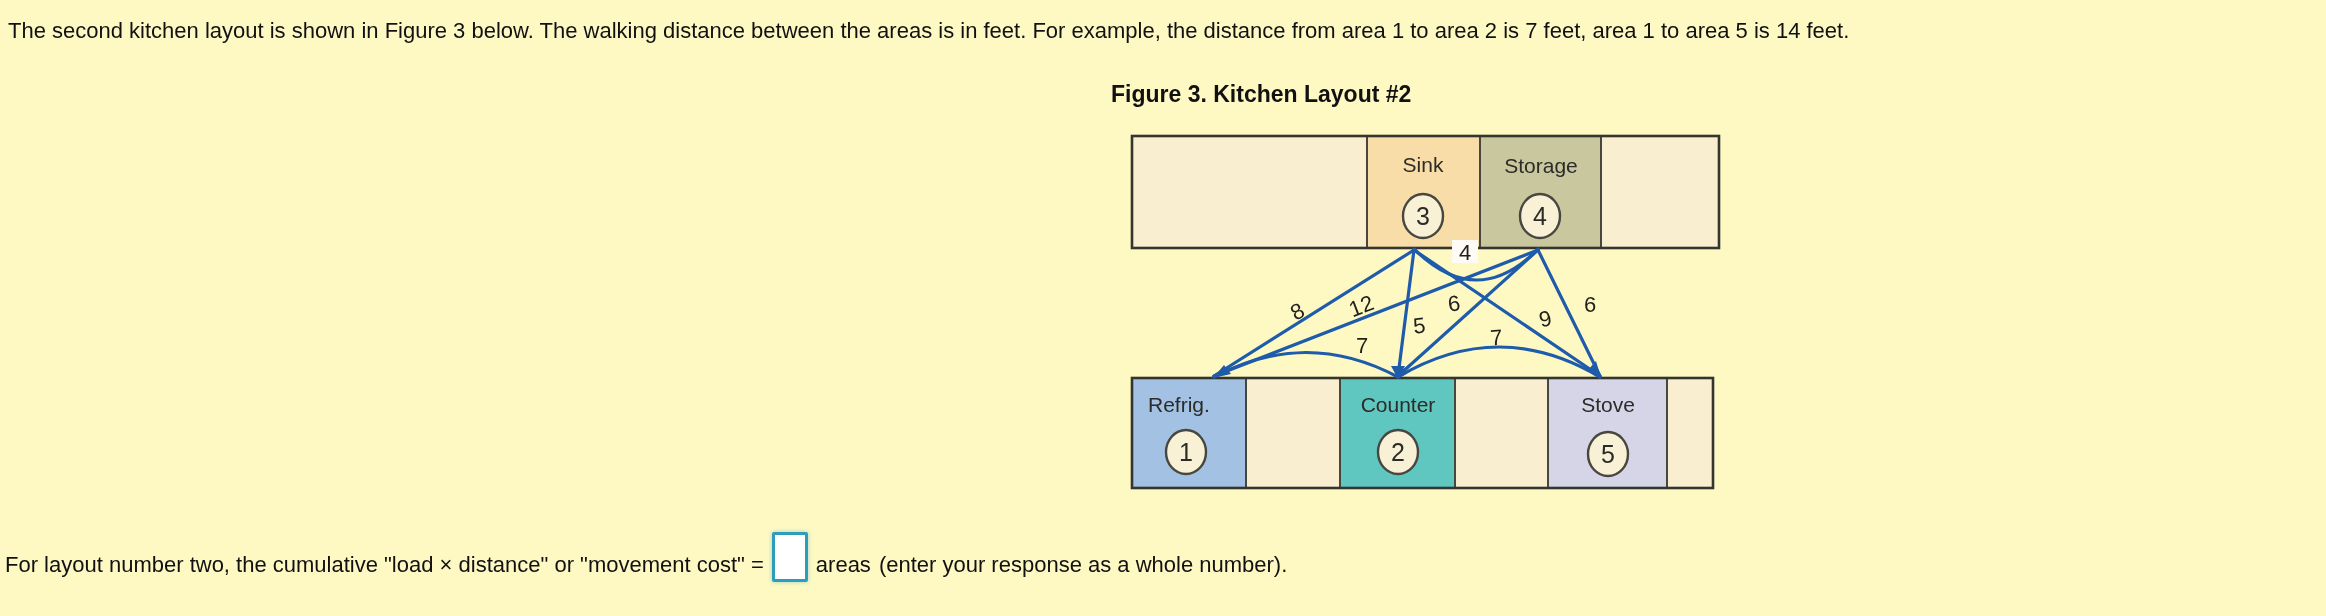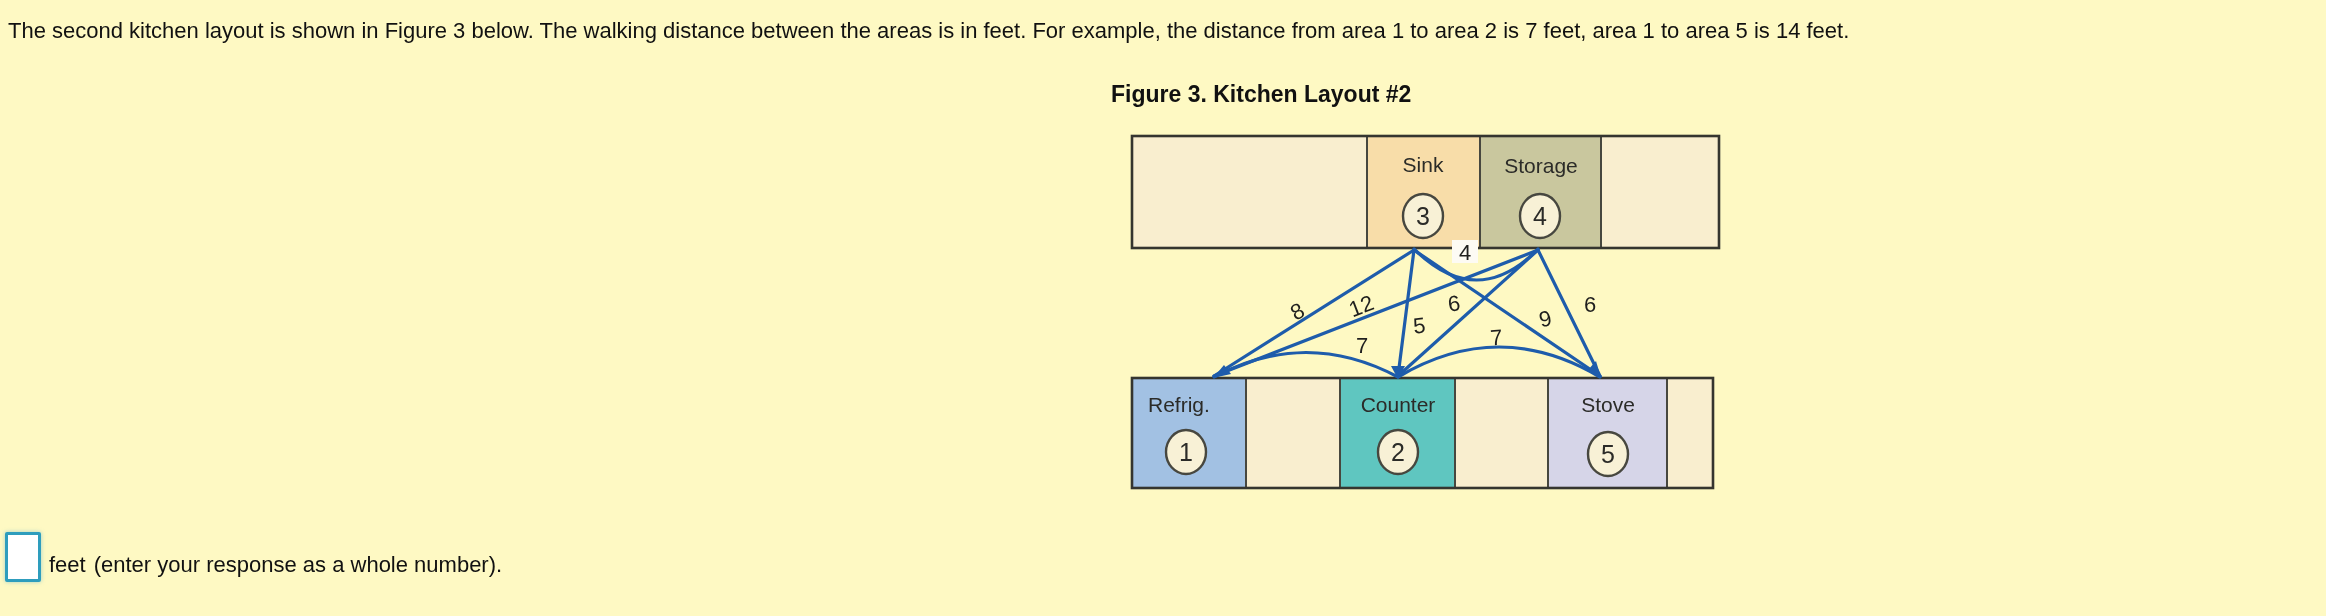--- a/index.html
+++ b/index.html
@@ -115,18 +115,19 @@
     <g font-size="25" fill="#2b2b28" text-anchor="middle" stroke="none">
       <text x="1423" y="225">3</text>
       <text x="1540" y="225">4</text>
       <text x="1186" y="461">1</text>
       <text x="1398" y="461">2</text>
       <text x="1608" y="463">5</text>
     </g>
   </svg>
 
   <div class="question">
+    <span>For layout number two, the cumulative "load × distance" or "movement cost" =</span>
     <input class="answer-box" type="text" value="" style="">
-    <span>feet</span>
+    <span>areas</span>
     <span class="hint">(enter your response as a whole number).</span>
   </div>
 
 </div>
 
 </body></html>

